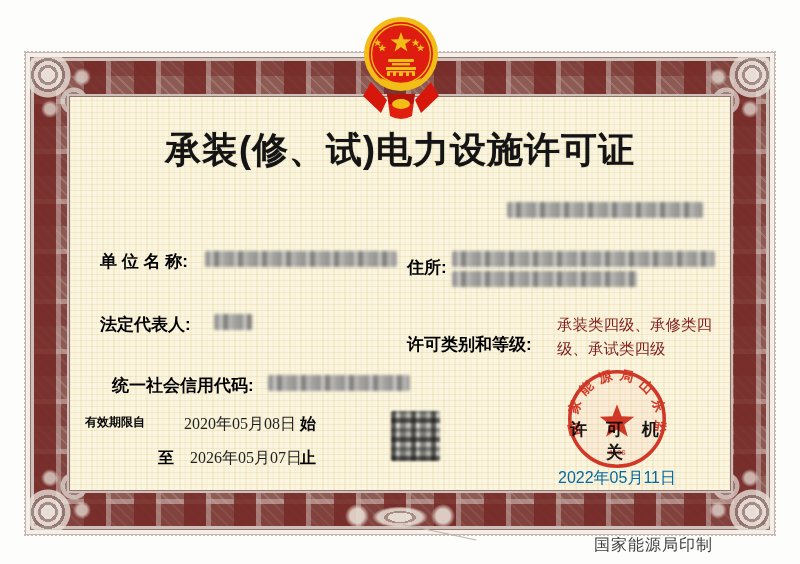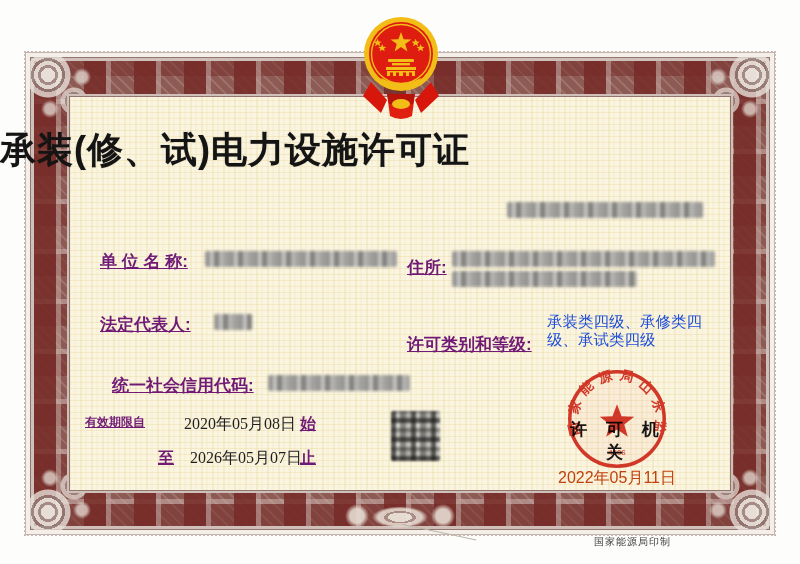--- a/index.html
+++ b/index.html
@@ -57,21 +57,21 @@
     width:130px; height:42px; pointer-events:none;
     background:
       radial-gradient(ellipse at 50% 60%, rgba(236,228,218,.95) 0 12px, rgba(172,150,142,.9) 12px 16px, rgba(236,228,218,.85) 16px 22px, rgba(236,228,218,0) 28px),
       radial-gradient(circle at 22px 24px, rgba(230,220,210,.9) 0 7px, rgba(230,220,210,0) 12px),
       radial-gradient(circle at 108px 24px, rgba(230,220,210,.9) 0 7px, rgba(230,220,210,0) 12px);
   }
   
   .emblem { position:absolute; left:357px; top:12px; width:88px; height:112px; z-index:5; }
   
   .cert-title {
-    position:absolute; left:0; right:0; top:126px; 
+    position:absolute; left:0; right:0; top:126px; text-align:center;
     font-size:36px; font-weight:700; color:#141414; letter-spacing:1px;
     text-shadow:0 0 1px rgba(0,0,0,.35);
   }
   
   .blur-block {
     position:absolute; height:16px; border-radius:2px; opacity:.88;
     background:
       repeating-linear-gradient(90deg, #8b8b8b 0 5px, #bdbdbd 5px 9px, #737373 9px 14px, #ababab 14px 19px, #969696 19px 24px),
       repeating-linear-gradient(0deg, rgba(255,255,255,.25) 0 4px, rgba(0,0,0,.12) 4px 8px);
     filter:blur(1.4px);
@@ -79,35 +79,35 @@
   .qr-block {
     position:absolute; left:391px; top:411px; width:49px; height:50px; opacity:.92;
     background:
       repeating-linear-gradient(90deg, rgba(60,60,60,.85) 0 5px, rgba(230,230,228,.9) 5px 9px, rgba(110,110,110,.8) 9px 15px, rgba(200,200,198,.85) 15px 20px),
       repeating-linear-gradient(0deg, #555 0 5px, #cfcfcc 5px 10px, #8a8a88 10px 14px, #e4e4e0 14px 19px);
     background-blend-mode:multiply;
     filter:blur(1px);
     border-radius:2px;
   }
   
-  .lbl { position:absolute; font-weight:700; color:#701a75; font-size:17px; white-space:nowrap;text-decoration:underline; }
-  .val { position:absolute; color:#1d4ed8; font-size:15.5px; line-height:18px; }
+  .lbl { position:absolute; font-weight:700; color:#000000; font-size:17px; white-space:nowrap; }
+  .val { position:absolute; color:#7f1d1d; font-size:15.5px; line-height:24px;margin-left:10px; }
   .num { position:absolute; color:#1f1f1f; font-size:16px; white-space:nowrap;font-family:Liberation Serif, serif; }
   
   .authority-label {
     position:absolute; left:556px; top:418px; width:124px; text-align:center;
     font-size:17px; font-weight:700; letter-spacing:7px; color:#161616; z-index:6;
   }
   .seal-svg { position:absolute; left:558px; top:360px; width:118px; height:118px; z-index:7; mix-blend-mode:multiply; opacity:.92; }
   .issue-date {
     position:absolute; left:546px; top:468px; width:142px; text-align:center;
-    font-size:16px; color:#c2410c; z-index:8; font-weight:500;
+    font-size:16px; color:#0369a1; z-index:8; font-weight:500;
   }
   .printed-by {
-    position:absolute; left:594px; top:535px; font-size:10px; color:#3e3e3e; letter-spacing:1px;
+    position:absolute; left:594px; top:535px; font-size:16px; color:#3e3e3e; letter-spacing:1px;
   }
   .fold-line {
     position:absolute; left:403px; top:524px; width:75px; height:1px;
     background:#bdb6a8; transform:rotate(12deg); transform-origin:left top;
   }
 </style>
 </head>
 <body>
 
 <div class="scan-page">

